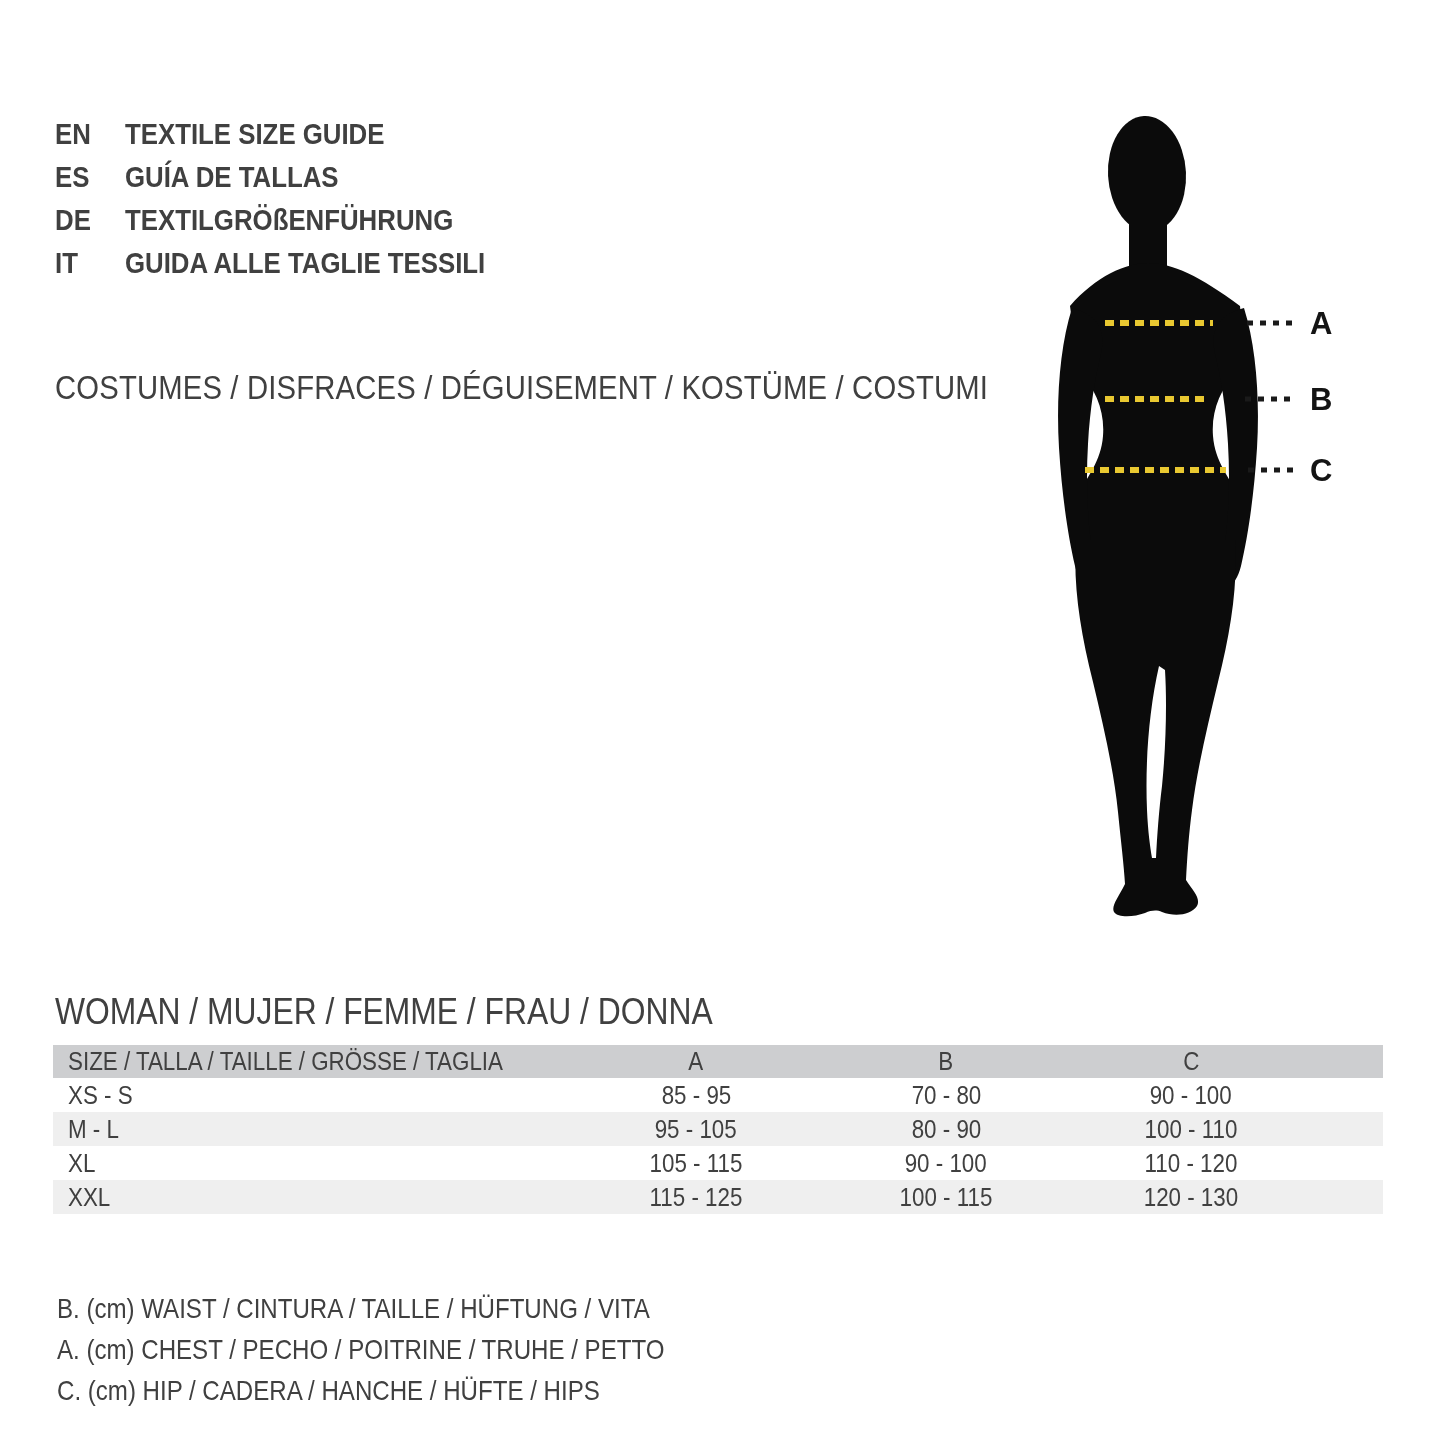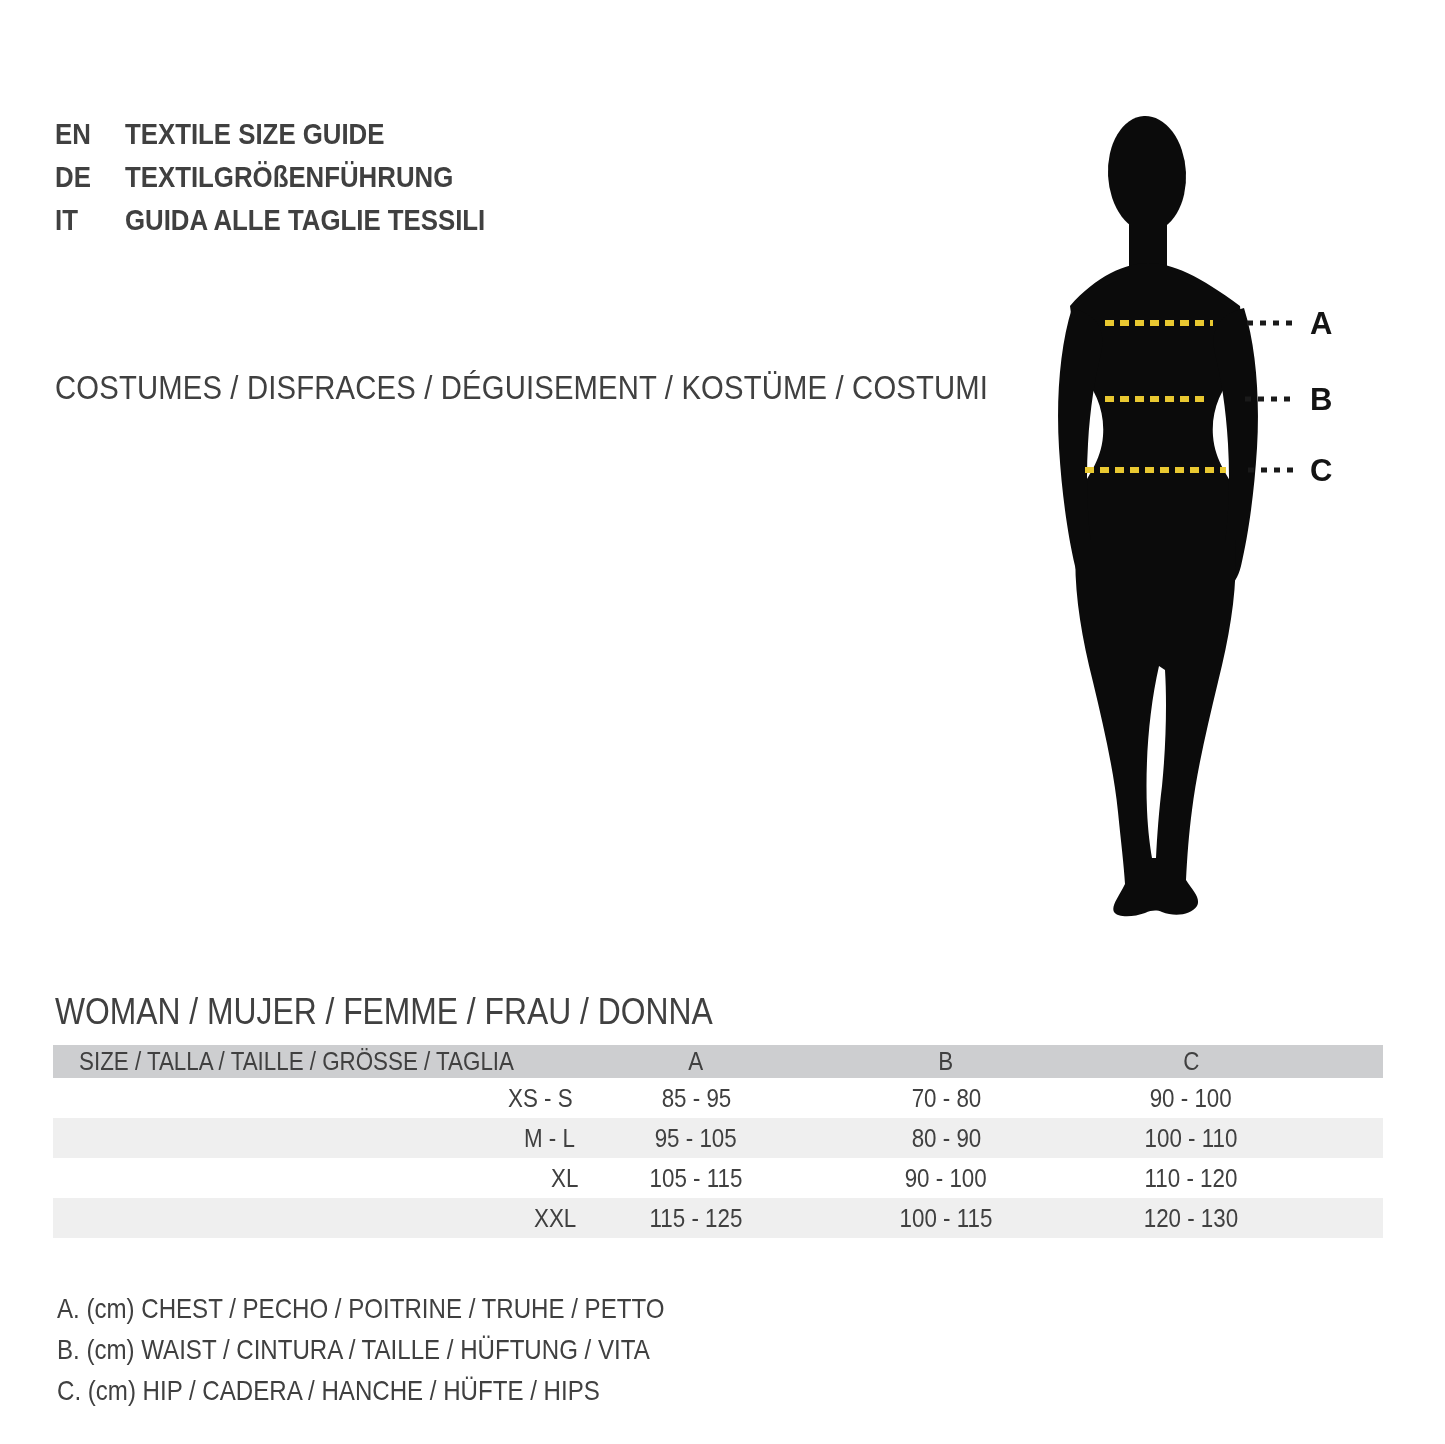--- a/index.html
+++ b/index.html
@@ -26,39 +26,43 @@
 
   
   #figure-wrap{left:990px;top:70px;width:360px;height:810px;}
   #figure-wrap svg{display:block;}
 
   
   #section-title{left:55px;top:951px;font-size:37px;font-weight:500;}
 
   
   #size-table{left:53px;top:1005px;width:1330px;font-size:26px;}
-  .t-row{display:grid;grid-template-columns:530px 226px 274px 216px 1fr;align-items:center;height:40px;}
+  .t-row{display:grid;grid-template-columns:530px 226px 274px 216px 1fr;align-items:center;height:34px;}
   .t-row.header{background:#cdced0;height:33px;}
   .t-row.alt{background:#efefef;}
   .t-cell{white-space:nowrap;}
-  .t-cell.first{padding-left:26px;text-align:right;}
+  .t-cell.first{padding-left:15px;text-align:left;}
   .t-cell.num{text-align:center;}
 
   
   #notes{left:57px;top:1248px;font-size:28px;line-height:41px;font-weight:500;}
 </style>
 </head>
 <body>
 
 <div id="canvas">
 
   <div id="lang-list" class="abs">
     <div class="lang-row">
       <span class="lang-code"><span class="cnd">EN</span></span>
       <span class="cnd">TEXTILE SIZE GUIDE</span>
+    </div>
+    <div class="lang-row">
+      <span class="lang-code"><span class="cnd">ES</span></span>
+      <span class="cnd">GUÍA DE TALLAS</span>
     </div>
     <div class="lang-row">
       <span class="lang-code"><span class="cnd">DE</span></span>
       <span class="cnd">TEXTILGRÖßENFÜHRUNG</span>
     </div>
     <div class="lang-row">
       <span class="lang-code"><span class="cnd">IT</span></span>
       <span class="cnd">GUIDA ALLE TAGLIE TESSILI</span>
     </div>
   </div>
@@ -146,18 +150,18 @@
     <div class="t-row alt">
       <div class="t-cell first"><span class="cnd">XXL</span></div>
       <div class="t-cell num"><span class="cndc">115 - 125</span></div>
       <div class="t-cell num"><span class="cndc">100 - 115</span></div>
       <div class="t-cell num"><span class="cndc">120 - 130</span></div>
       <div class="t-cell"></div>
     </div>
   </div>
 
   <div id="notes" class="abs">
+    <div><span class="cnd">B. (cm) WAIST / CINTURA / TAILLE / HÜFTUNG / VITA</span></div>
     <div><span class="cnd">A. (cm) CHEST / PECHO / POITRINE / TRUHE / PETTO</span></div>
-    <div><span class="cnd">B. (cm) WAIST / CINTURA / TAILLE / HÜFTUNG / VITA</span></div>
     <div><span class="cnd">C. (cm) HIP / CADERA / HANCHE / HÜFTE / HIPS</span></div>
   </div>
 
 </div>
 
 </body></html>

